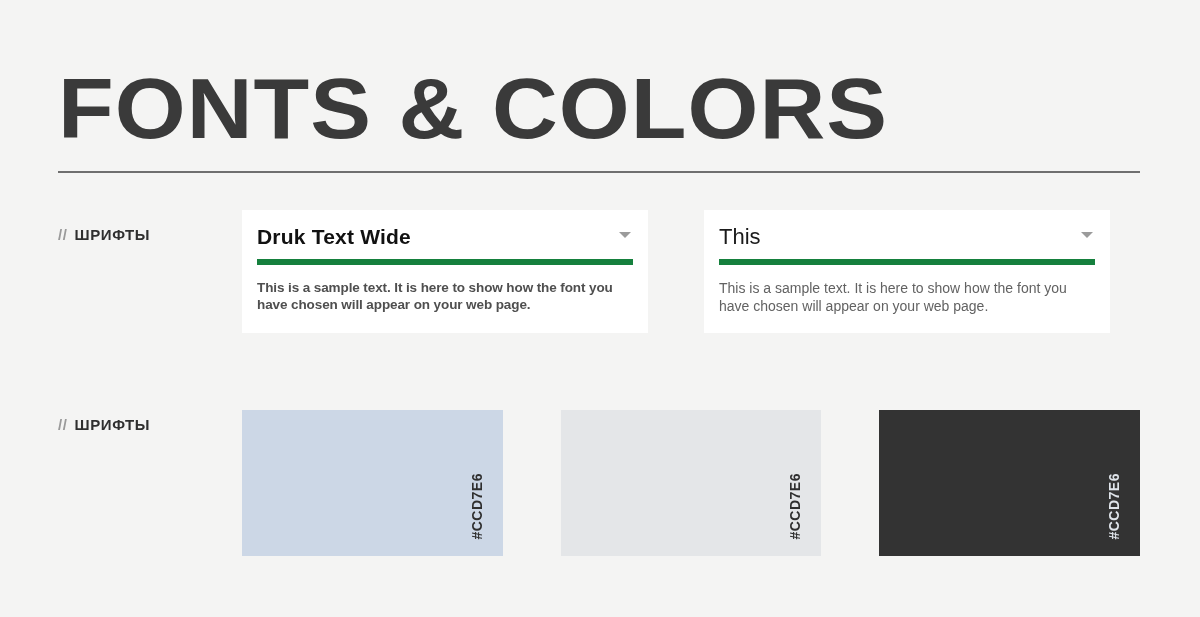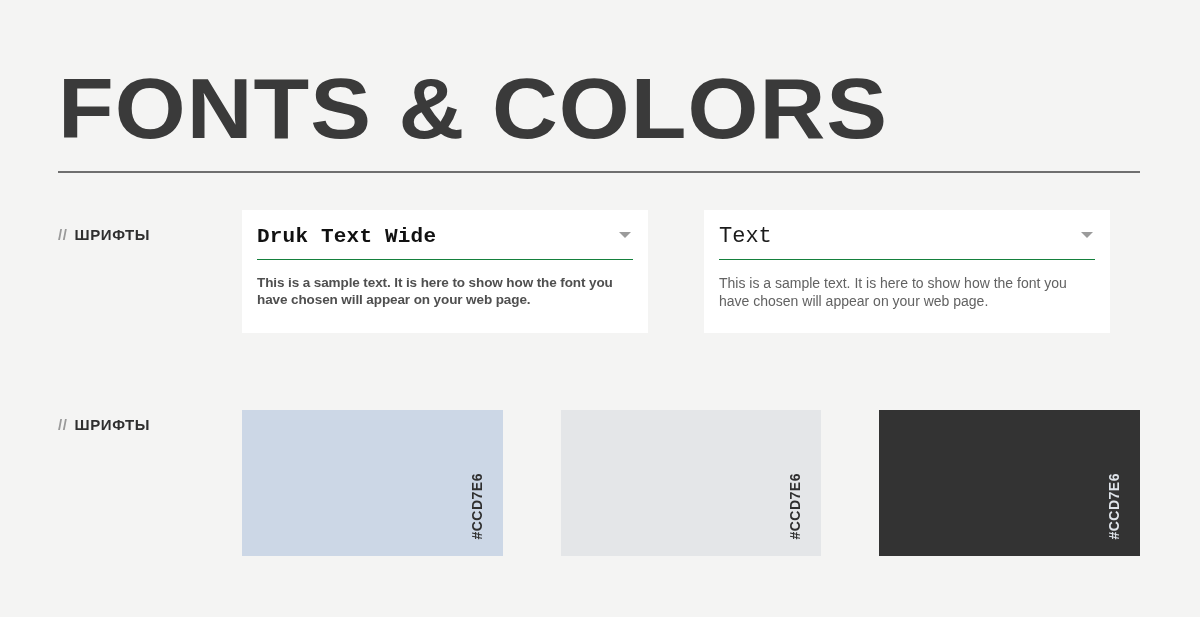--- a/index.html
+++ b/index.html
@@ -84,23 +84,22 @@
   }
   .font-card {
     width: 406px;
     min-height: 123px;
     background: #ffffff;
     box-sizing: border-box;
     padding: 14px 15px 16px 15px;
   }
   .font-card-head {
     position: relative;
-    border-bottom: 1px solid #15803d;
+    border-bottom: 6px solid #15803d;
     padding-bottom: 9px;
-    font-family: Liberation Mono, monospace;
   }
   .font-name {
     font-size: 21px;
     color: #111111;
     line-height: 26px;
     white-space: nowrap;
   }
   .font-card.druk .font-name {
     font-weight: bold;
     letter-spacing: 0.2px;
@@ -184,21 +183,21 @@
       <div class="font-card druk">
         <div class="font-card-head">
           <div class="font-name">Druk Text Wide</div>
           <span class="caret-icon"></span>
         </div>
         <div class="font-sample">This is a sample text. It is here to show how the font you have chosen will appear on your web page.</div>
       </div>
 
       <div class="font-card inter">
         <div class="font-card-head">
-          <div class="font-name">Text</div>
+          <div class="font-name">This</div>
           <span class="caret-icon"></span>
         </div>
         <div class="font-sample">This is a sample text. It is here to show how the font you have chosen will appear on your web page.</div>
       </div>
 
     </div>
   </div>
 
   <div class="section section-colors">
     <div class="section-label">

